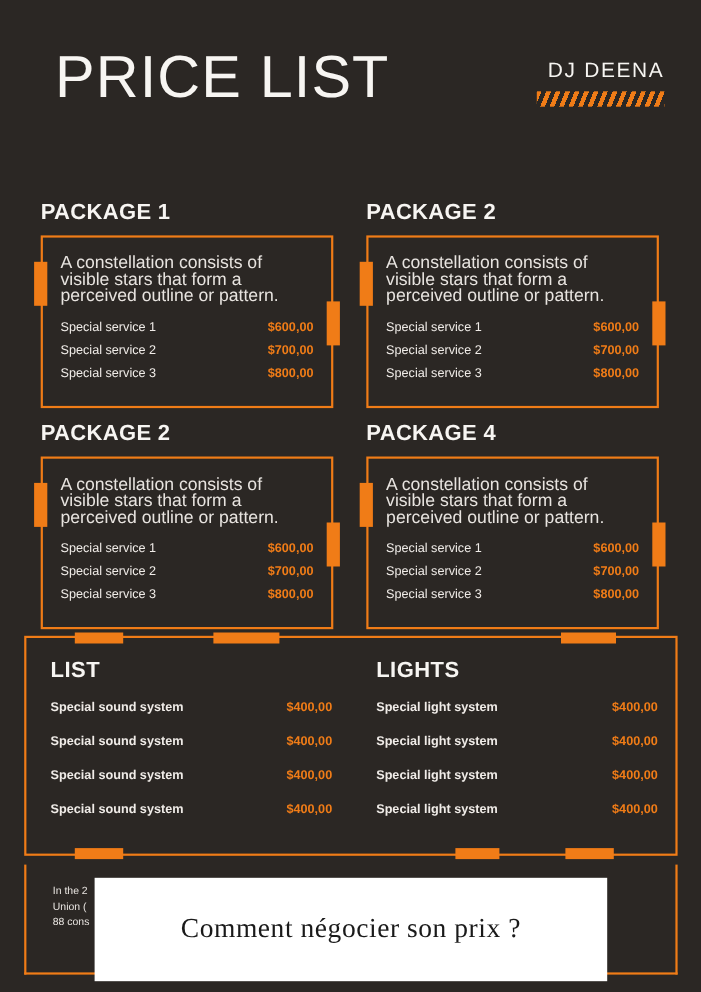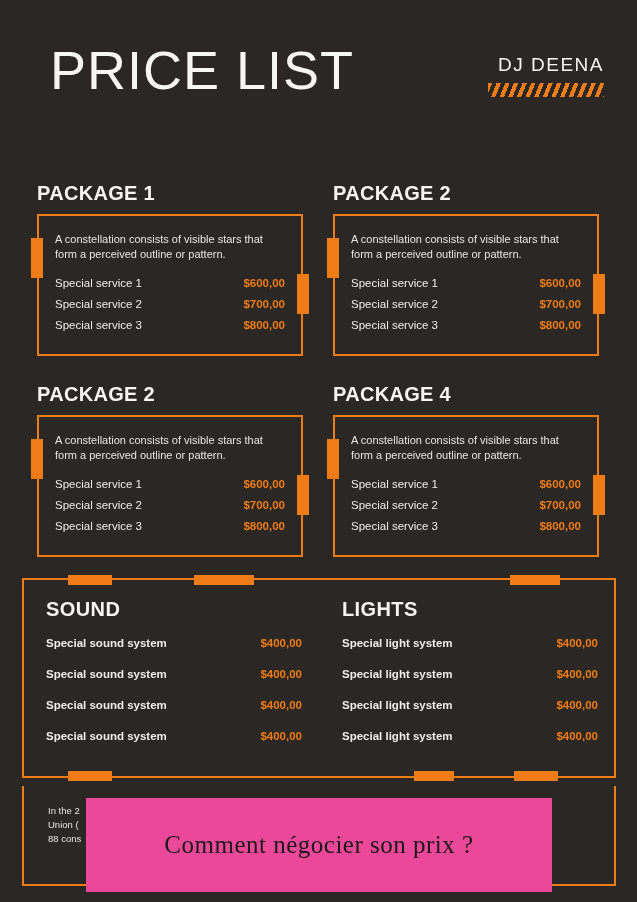--- a/index.html
+++ b/index.html
@@ -91,21 +91,21 @@
   }
   .pkg-box .tab-right {
     position: absolute;
     right: -8px;
     top: 58px;
     width: 12px;
     height: 40px;
     background: #f07c17;
   }
   .pkg-desc {
-    font-size: 11px;
+    font-size: 16px;
     line-height: 15px;
     color: #e8e4e0;
     margin-bottom: 15px;
   }
   .row {
     display: flex;
     justify-content: space-between;
     align-items: flex-end;
     margin-bottom: 9px;
     font-size: 11.5px;
@@ -184,21 +184,21 @@
     white-space: pre-line;
   }
 
   
   .overlay {
     position: absolute;
     left: 86px;
     top: 798px;
     width: 466px;
     height: 94px;
-    background: #ec4899;
+    background: #ffffff;
     display: flex;
     align-items: center;
     justify-content: center;
     text-align: center;
   }
   .overlay-text {
     font-family: "Liberation Serif", serif;
     font-size: 25px;
     color: #1a1a1a;
     line-height: 34px;
@@ -304,21 +304,21 @@
   <div class="sl-notch" style="left:44px; top:-5px; width:44px; height:10px;"></div>
   <div class="sl-notch" style="left:170px; top:-5px; width:60px; height:10px;"></div>
   <div class="sl-notch" style="left:486px; top:-5px; width:50px; height:10px;"></div>
   <div class="sl-notch" style="left:44px; bottom:-5px; width:44px; height:10px;"></div>
   <div class="sl-notch" style="left:390px; bottom:-5px; width:40px; height:10px;"></div>
   <div class="sl-notch" style="left:490px; bottom:-5px; width:44px; height:10px;"></div>
 
   <div class="sl-inner">
     <div class="sl-cols">
       <div class="sl-col">
-        <div class="sl-title">SOUND</div>
+        <div class="sl-title">LIST</div>
         <div class="sl-row">
           <span class="label">Special sound system</span>
           <span class="price">$400,00</span>
         </div>
         <div class="sl-row">
           <span class="label">Special sound system</span>
           <span class="price">$400,00</span>
         </div>
         <div class="sl-row">
           <span class="label">Special sound system</span>

